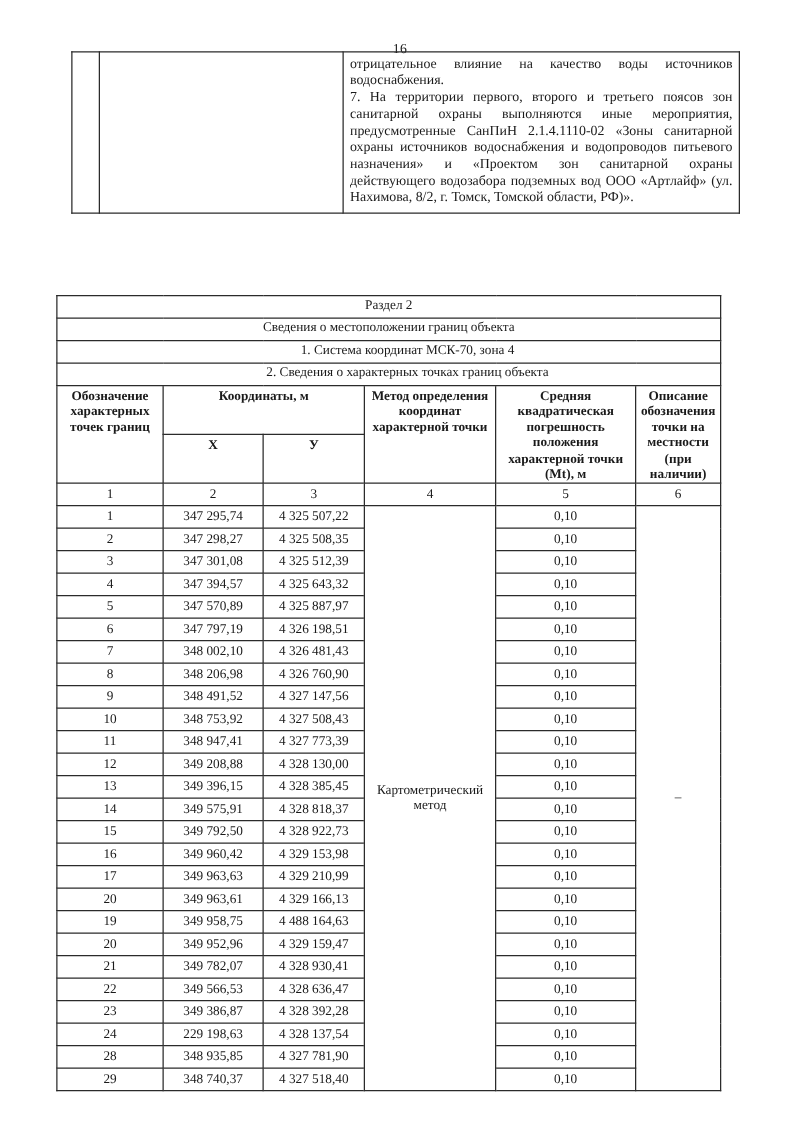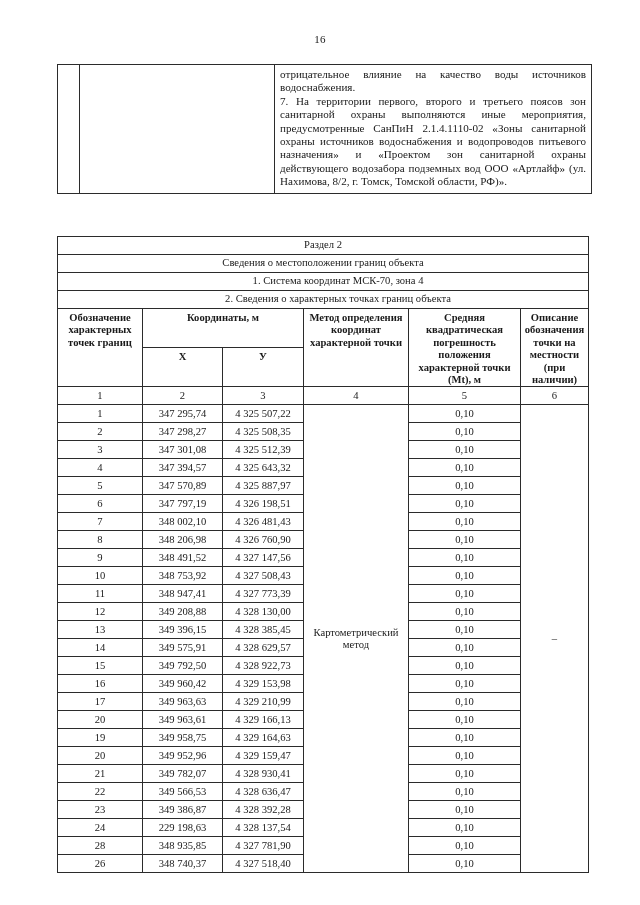--- a/index.html
+++ b/index.html
@@ -29,21 +29,21 @@
     left: 0;
     width: 640px;
     text-align: center;
     font-size: 11px;
     letter-spacing: 0.2px;
   }
 
   
   .top-table {
     position: absolute;
-    top: 64px;
+    top: 41px;
     left: 57px;
     width: 531px;
     border-collapse: collapse;
     table-layout: fixed;
   }
   .top-table td {
     border: 1px solid #2b2b2b;
     vertical-align: top;
     padding: 0;
   }
@@ -59,21 +59,21 @@
     hyphens: none;
   }
   .cell-para p {
     margin: 0;
   }
 
   
   .main-table {
     position: absolute;
     top: 236px;
-    left: 57px;
+    left: 45px;
     width: 531px;
     border-collapse: collapse;
     table-layout: fixed;
   }
   .main-table td {
     border: 1px solid #2b2b2b;
     padding: 0;
     font-size: 10.6px;
     line-height: 12.4px;
     text-align: center;
@@ -261,21 +261,21 @@
         </tr>
         <tr class="datarow">
           <td>13</td>
           <td>349 396,15</td>
           <td>4 328 385,45</td>
           <td>0,10</td>
         </tr>
         <tr class="datarow">
           <td>14</td>
           <td>349 575,91</td>
-          <td>4 328 629,57</td>
+          <td>4 328 818,37</td>
           <td>0,10</td>
         </tr>
         <tr class="datarow">
           <td>15</td>
           <td>349 792,50</td>
           <td>4 328 922,73</td>
           <td>0,10</td>
         </tr>
         <tr class="datarow">
           <td>16</td>
@@ -291,21 +291,21 @@
         </tr>
         <tr class="datarow">
           <td>20</td>
           <td>349 963,61</td>
           <td>4 329 166,13</td>
           <td>0,10</td>
         </tr>
         <tr class="datarow">
           <td>19</td>
           <td>349 958,75</td>
-          <td>4 329 164,63</td>
+          <td>4 488 164,63</td>
           <td>0,10</td>
         </tr>
         <tr class="datarow">
           <td>20</td>
           <td>349 952,96</td>
           <td>4 329 159,47</td>
           <td>0,10</td>
         </tr>
         <tr class="datarow">
           <td>21</td>
@@ -331,21 +331,21 @@
           <td>4 328 137,54</td>
           <td>0,10</td>
         </tr>
         <tr class="datarow">
           <td>28</td>
           <td>348 935,85</td>
           <td>4 327 781,90</td>
           <td>0,10</td>
         </tr>
         <tr class="datarow">
-          <td>26</td>
+          <td>29</td>
           <td>348 740,37</td>
           <td>4 327 518,40</td>
           <td>0,10</td>
         </tr>
       </tbody>
   </table>
 
 </div>
 
 </body></html>

